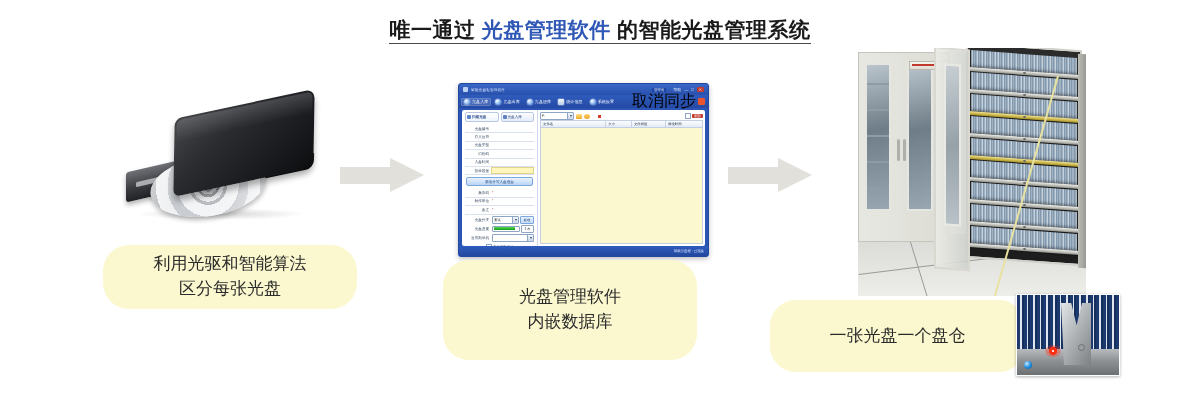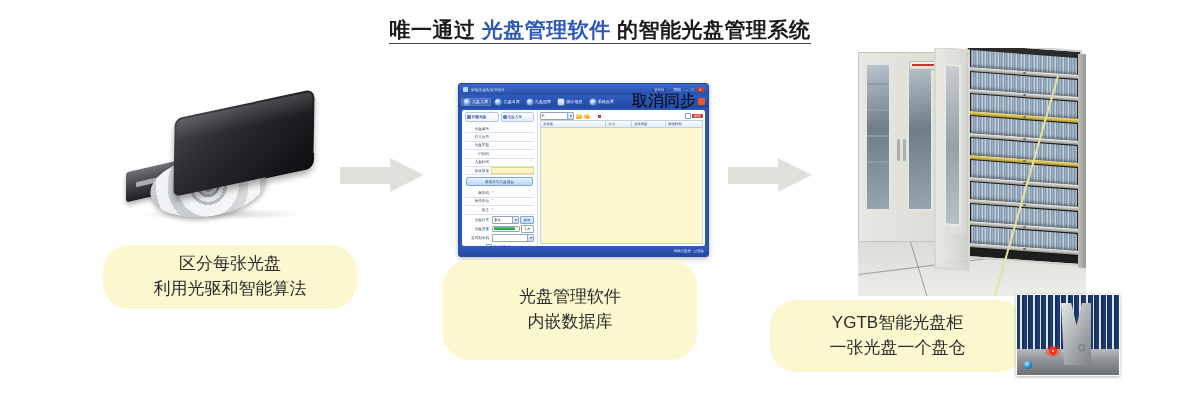--- a/index.html
+++ b/index.html
@@ -493,31 +493,30 @@
     </div>
 
     <div class="cab-right"></div>
     <div class="cab-door">
       <div class="pane"></div>
     </div>
     <div class="callout"></div>
   </div>
 
   <div class="cap" id="cap1">
+    <div>利用光驱和智能算法</div>
     <div>区分每张光盘</div>
-    <div>利用光驱和智能算法</div>
   </div>
 
   <div class="cap" id="cap2">
     <div>光盘管理软件</div>
     <div>内嵌数据库</div>
   </div>
 
   <div class="cap" id="cap3">
-    <div>YGTB智能光盘柜</div>
     <div>一张光盘一个盘仓</div>
   </div>
 
   <div class="inset">
     <div class="slots"></div>
     <div class="base"></div>
     <div class="grip"></div>
     <div class="laser"></div>
     <div class="led"></div>
   </div>

